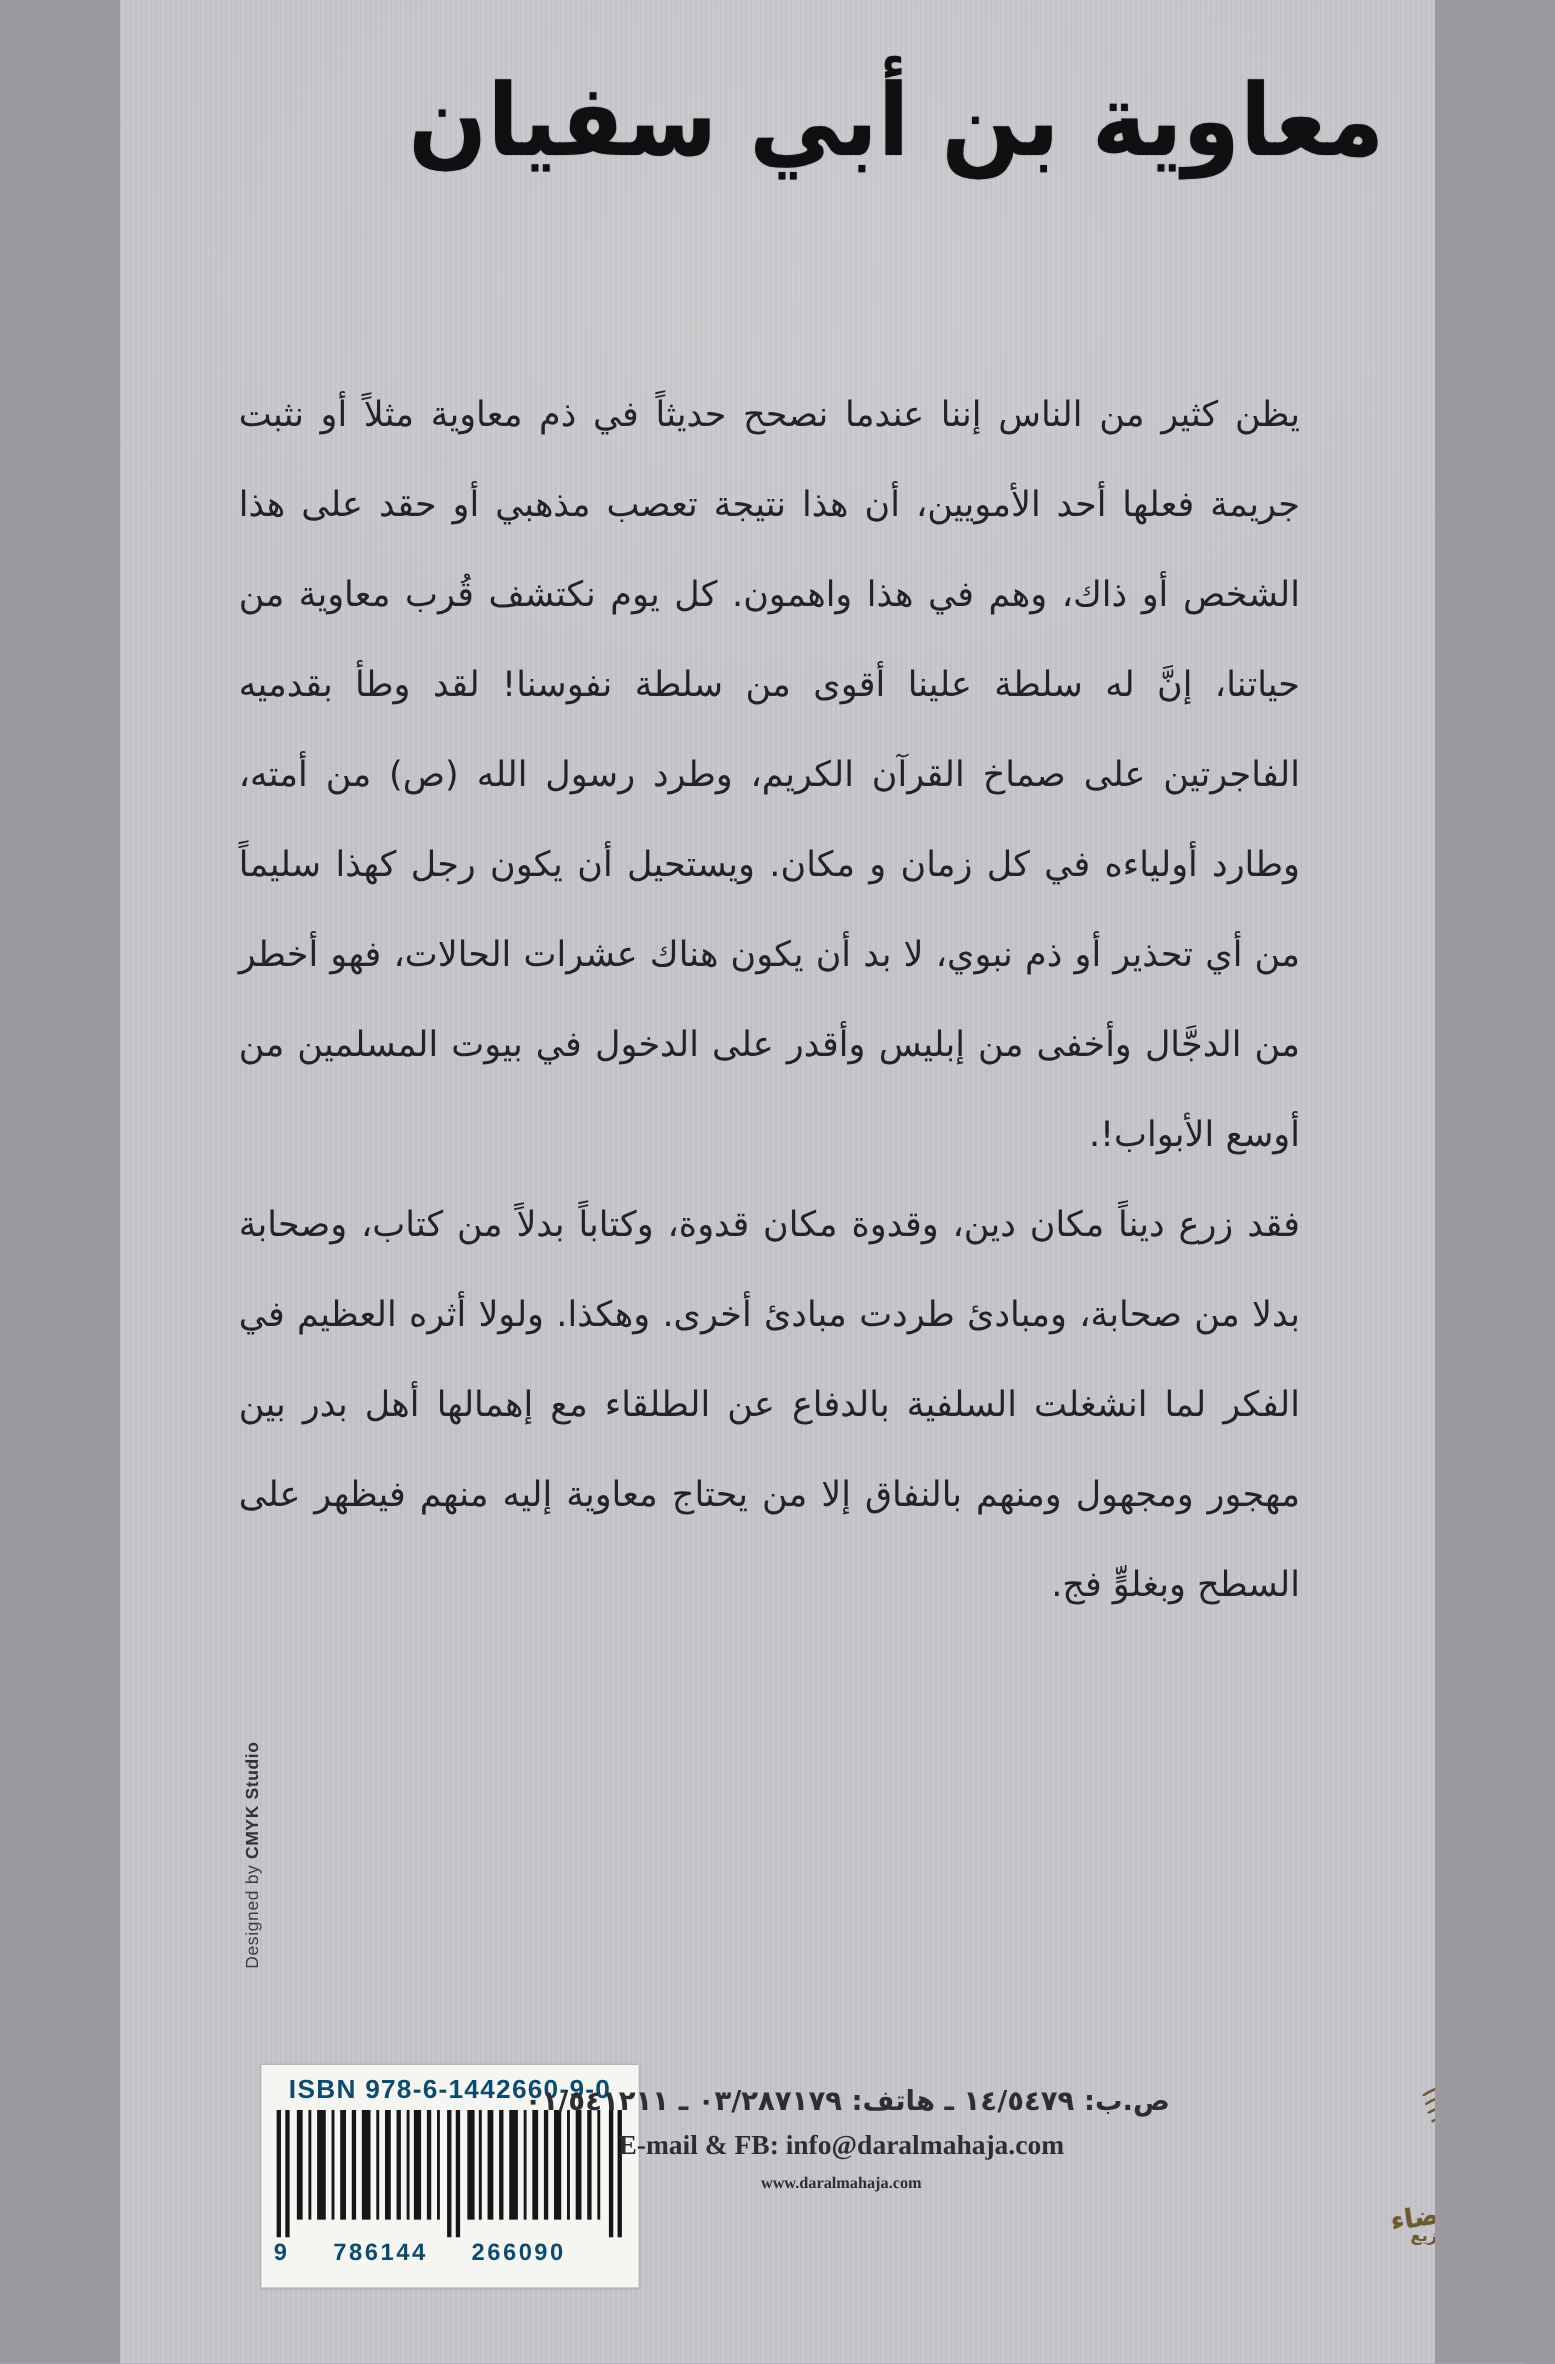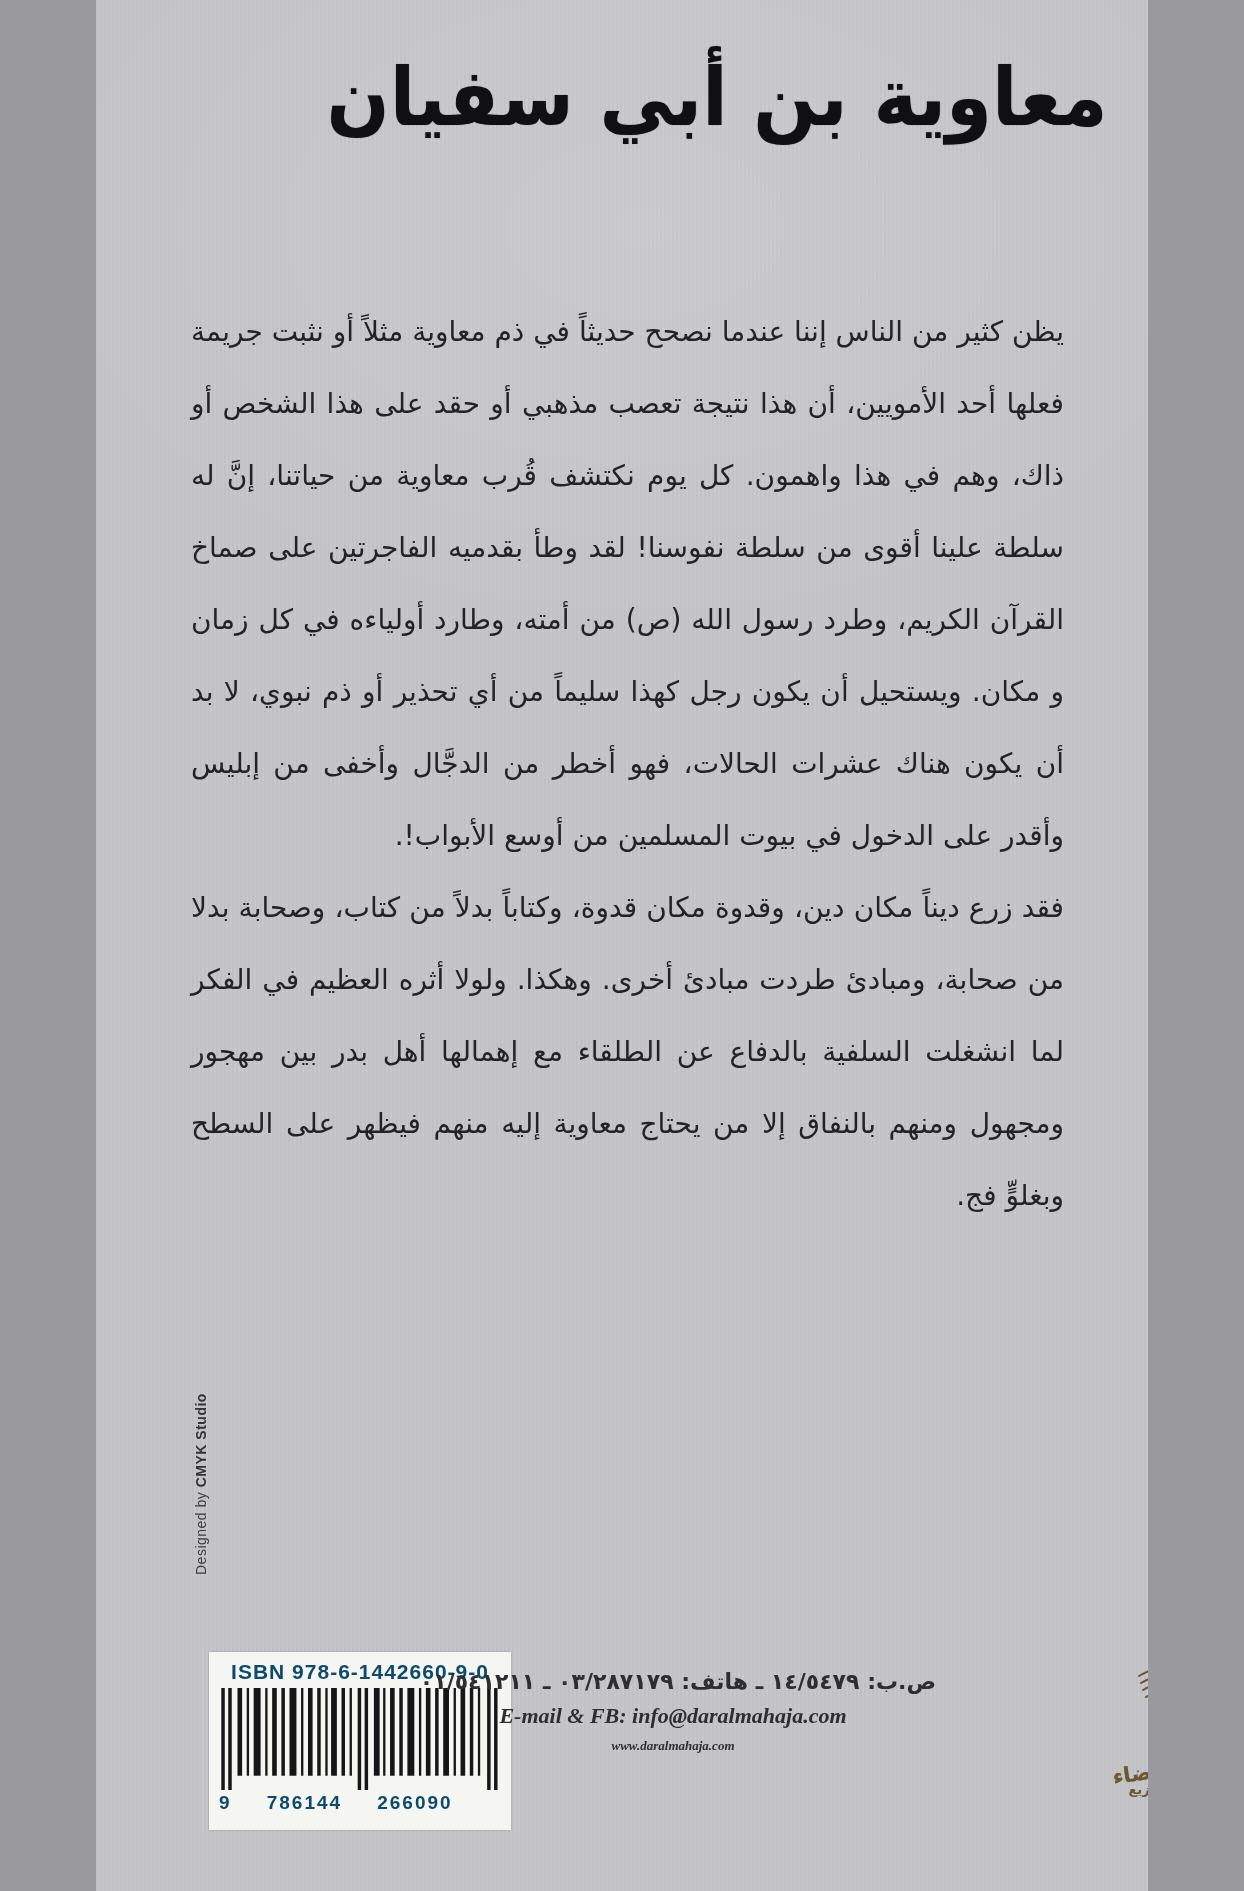--- a/index.html
+++ b/index.html
@@ -17,21 +17,21 @@
     position:absolute;top:58px;left:0;right:0;height:190px;
     padding-left:190px;box-sizing:border-box;
     text-align:center;direction:rtl;
     font-size:74px;font-weight:bold;color:#101012;
     transform:scaleY(1.08);
     text-shadow:0 0 1px rgba(0,0,0,.45);
     letter-spacing:1px;
   }
   
   .body-text{
-    position:absolute;top:296px;left:95px;right:84px;
+    position:absolute;top:296px;left:95px;right:108px;
     direction:rtl;text-align:justify;
     font-size:28px;line-height:72px;color:#232327;
   }
   .body-text p{margin:0;}
   
   .designer{
     position:absolute;left:97px;top:1330px;height:245px;
     writing-mode:vertical-rl;transform:rotate(180deg);
     font-family:"Liberation Sans",sans-serif;
     font-size:14px;color:#3d3d41;letter-spacing:.5px;white-space:nowrap;
@@ -57,21 +57,21 @@
   .contact{
     position:absolute;right:212px;top:1660px;width:566px;
     direction:rtl;text-align:right;color:#2e2e32;
   }
   .contact .address{
     display:inline-block;font-size:20px;font-weight:bold;
     padding-bottom:5px;border-bottom:2px solid #3a3a3e;white-space:nowrap;
   }
   .contact .line{font-size:22px;font-weight:bold;margin-top:9px;white-space:nowrap;}
   .contact .latin{font-family:"Liberation Serif",serif;font-weight:bold;}
-  .contact .centered{text-align:center;padding-left:40px;font-style:italic;}
+  .contact .centered{text-align:center;padding-left:40px;}
   .contact .site{font-size:13px;}
   
   .logo{
     position:absolute;left:1012px;top:1636px;width:196px;
     text-align:center;color:#6b5a30;
   }
   .logo svg{display:block;margin:0 auto;}
   .logo-name{
     direction:rtl;font-size:21px;font-weight:bold;
     transform:rotate(-8deg);margin-top:-6px;white-space:nowrap;

